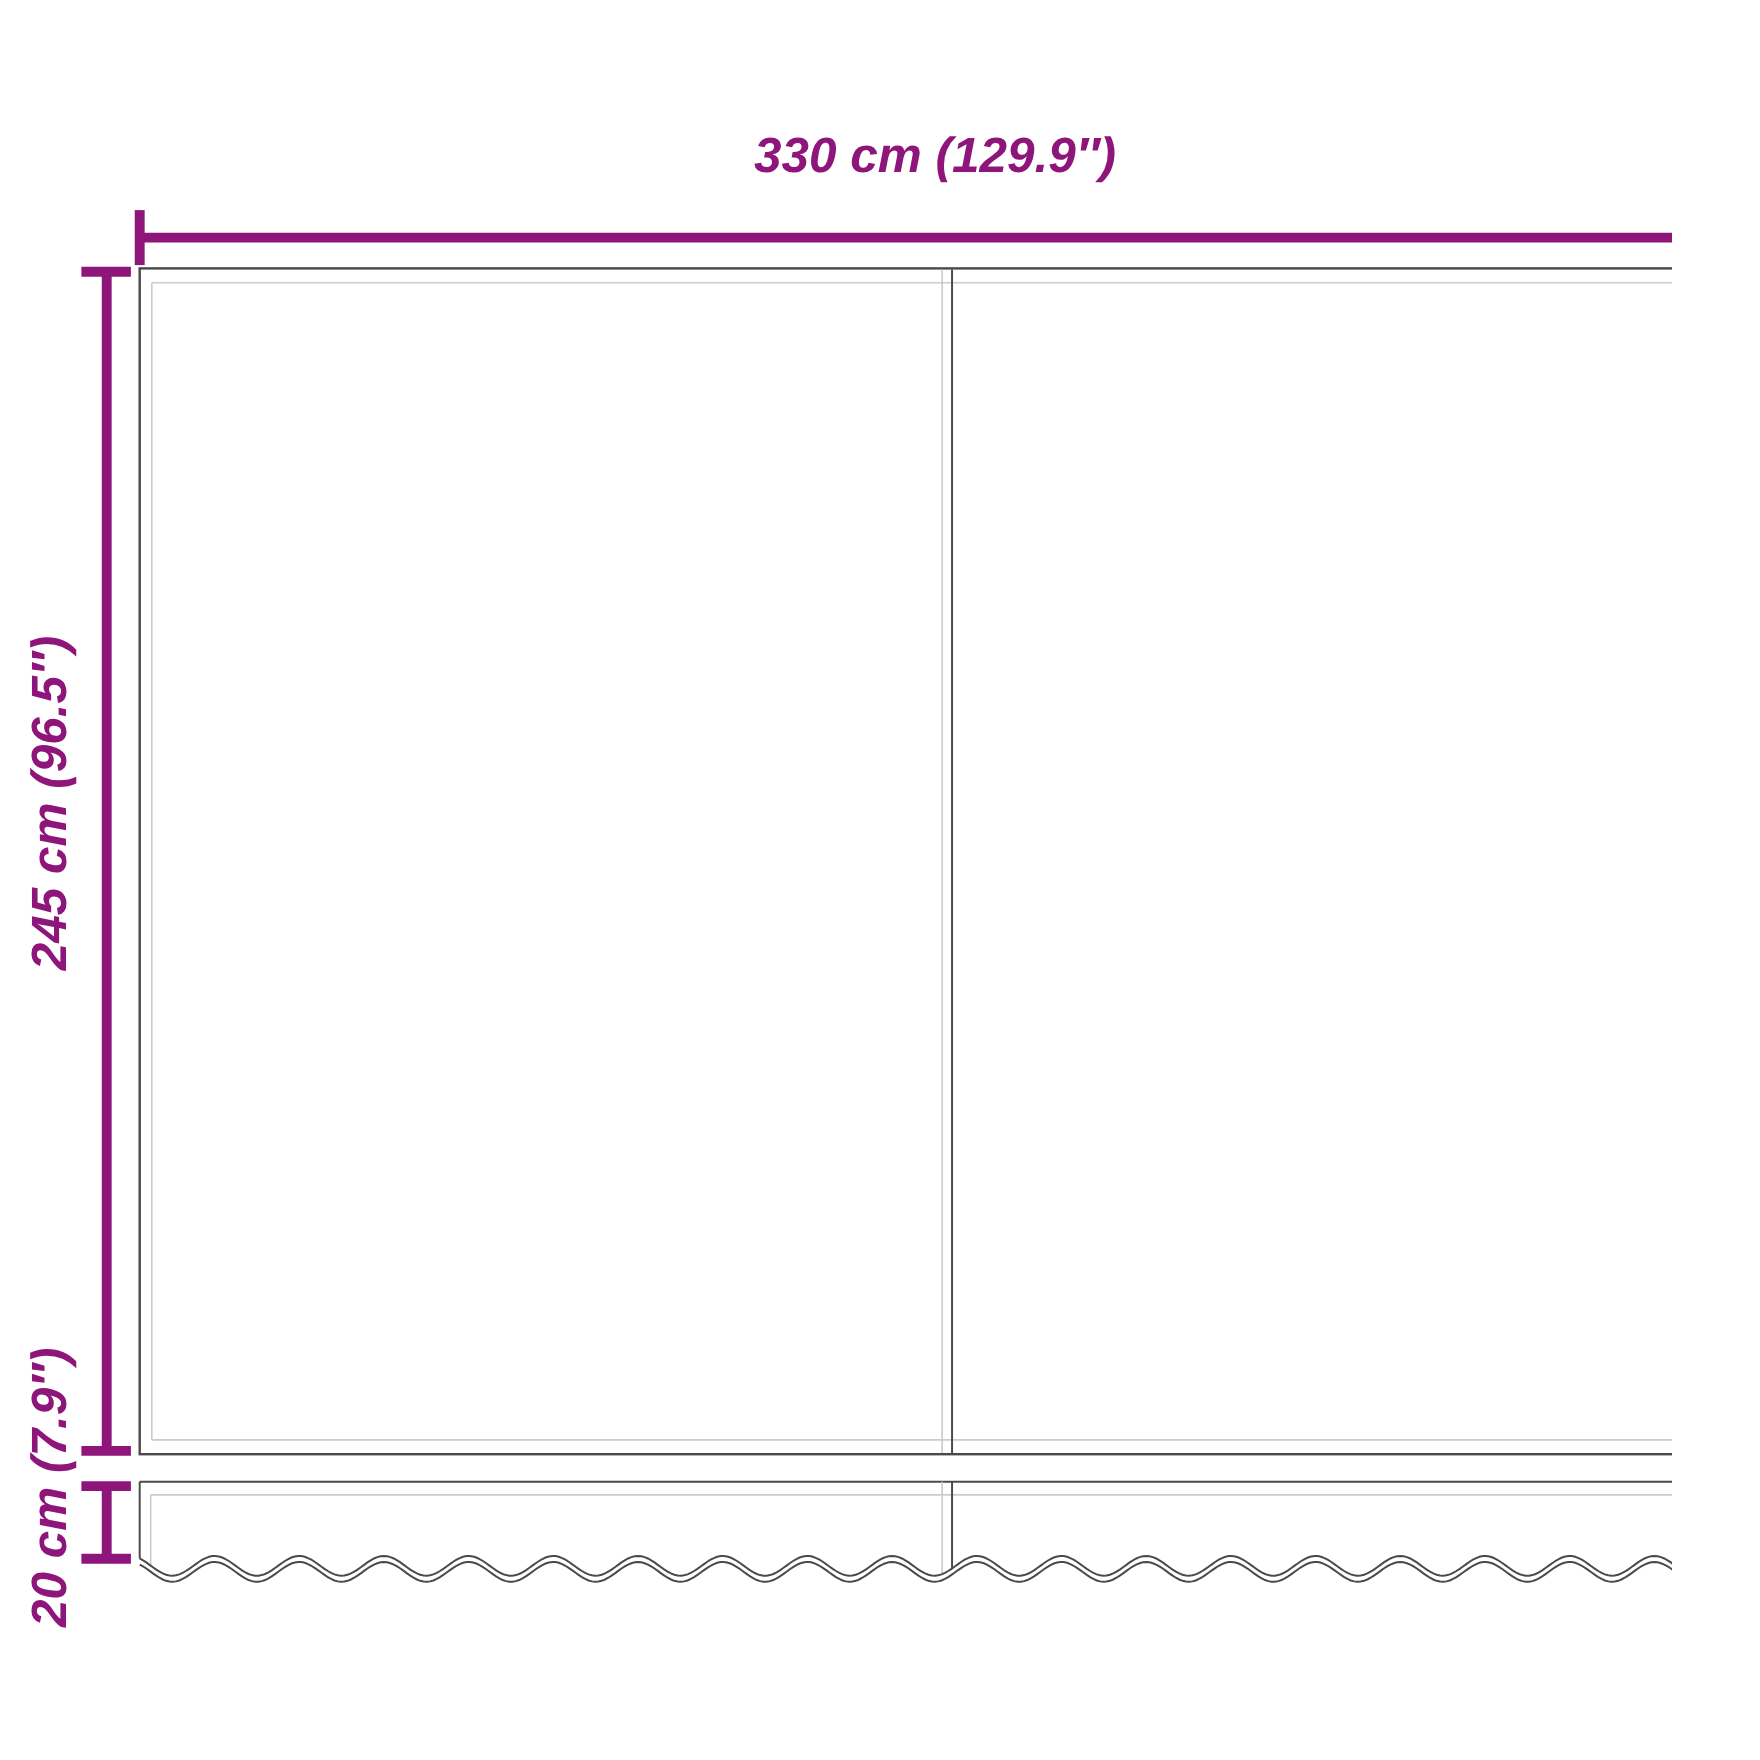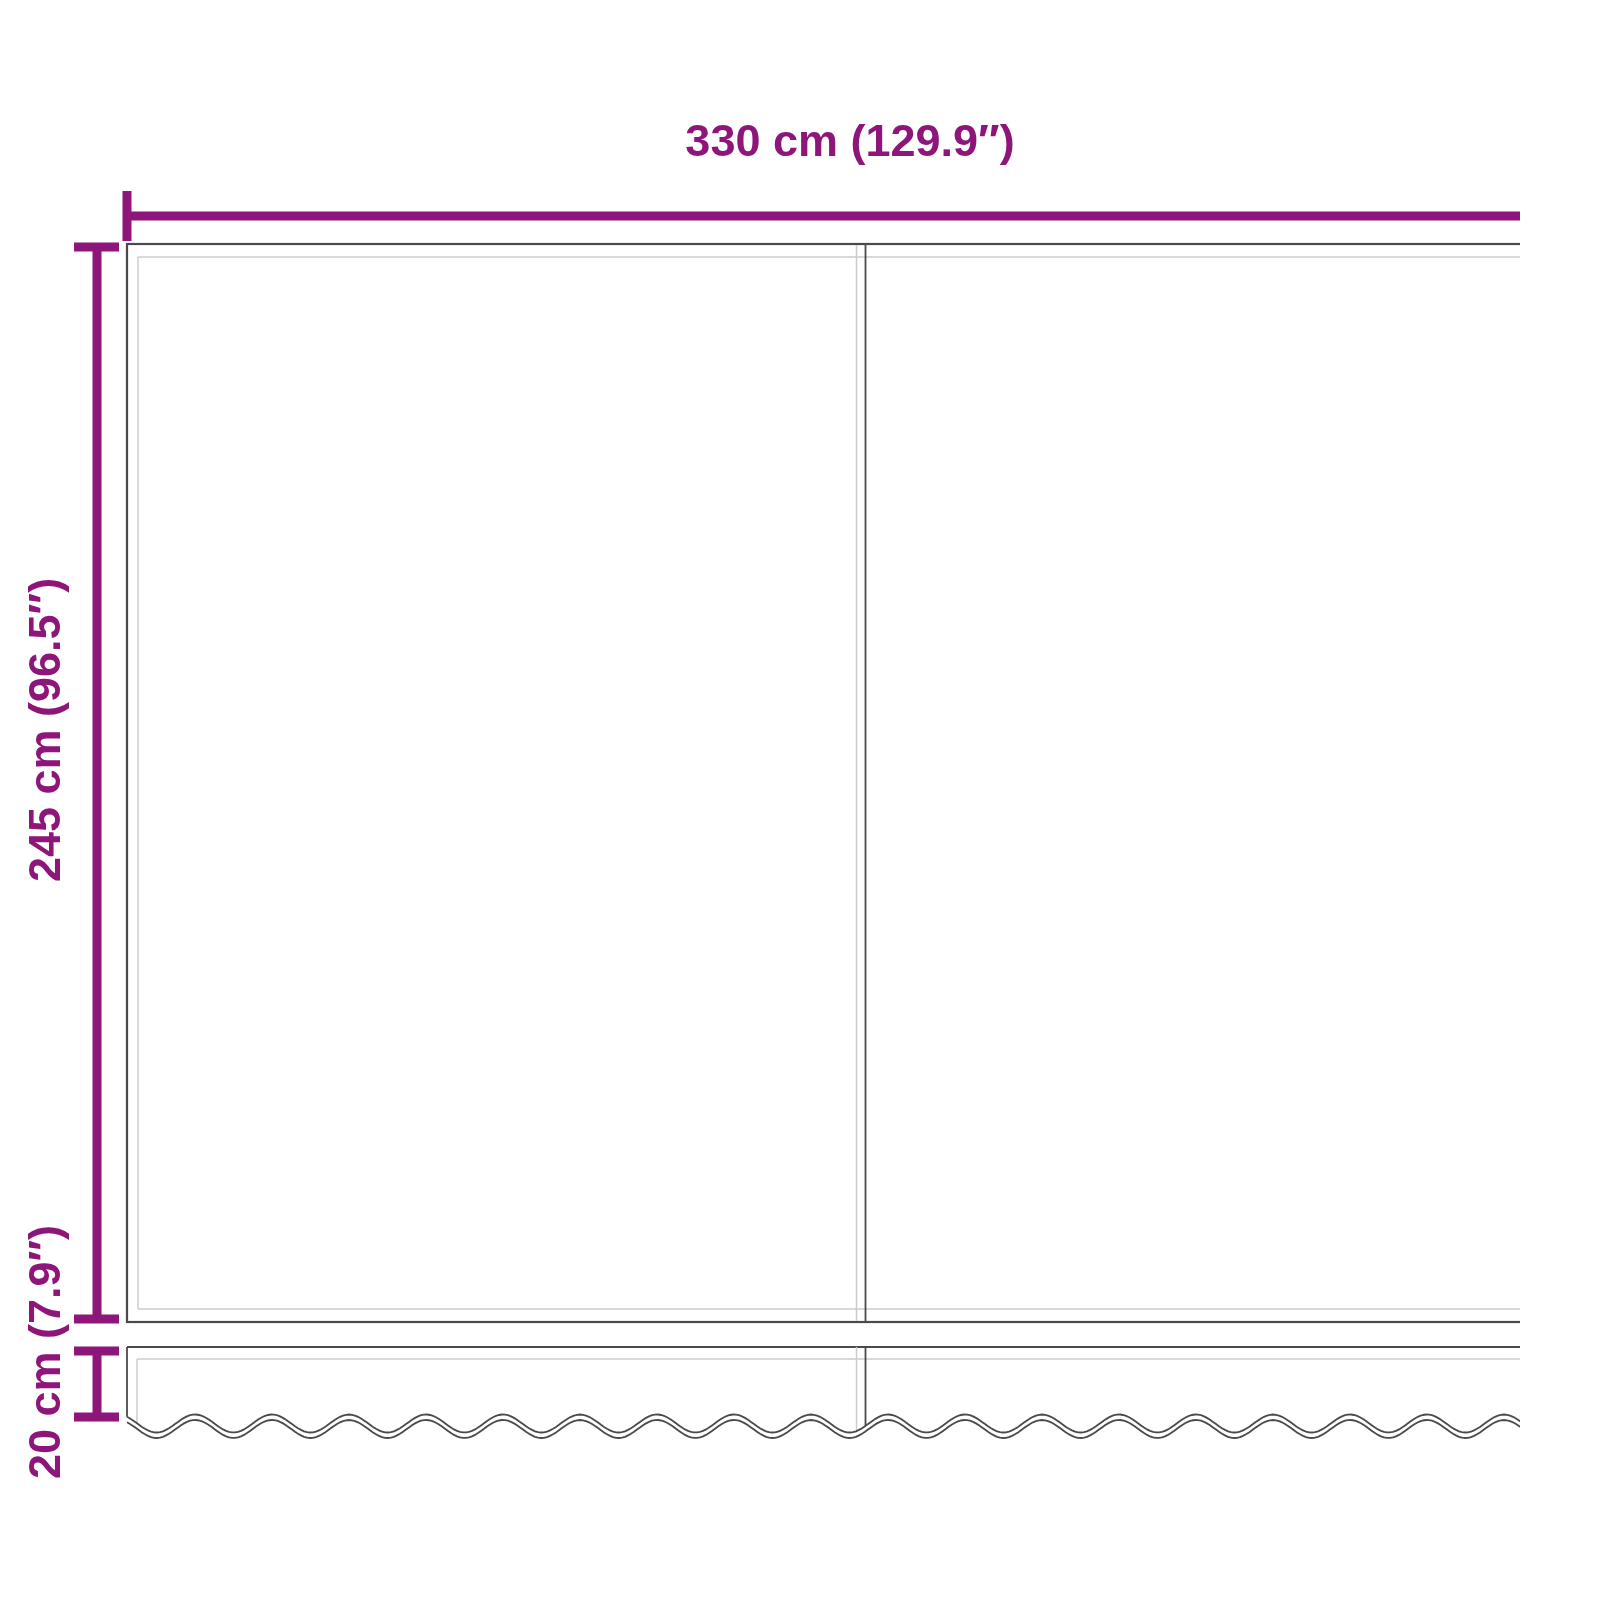--- a/index.html
+++ b/index.html
@@ -7,20 +7,21 @@
     --outline:#4A4A4A;
     --hem:#CCCCCC;
     --bg:#FFFFFF;
   }
   html,body{margin:0;padding:0;background:var(--bg);}
   .canvas{
     position:relative;
     width:1520px;height:1600px;
     background:var(--bg);
     overflow:hidden;
+    font-style:italic;
   }
   svg{display:block;}
   .dim-stroke{stroke:var(--dim);stroke-width:9;fill:none;}
   .outline-stroke{stroke:var(--outline);stroke-width:2.2;fill:none;}
   .outline-thin{stroke:var(--outline);stroke-width:1.8;fill:none;}
   .hem-stroke{stroke:var(--hem);stroke-width:1.5;fill:none;}
   .dim-label{
     font-family:"Liberation Sans",sans-serif;
     font-weight:bold;
     font-size:45px;

